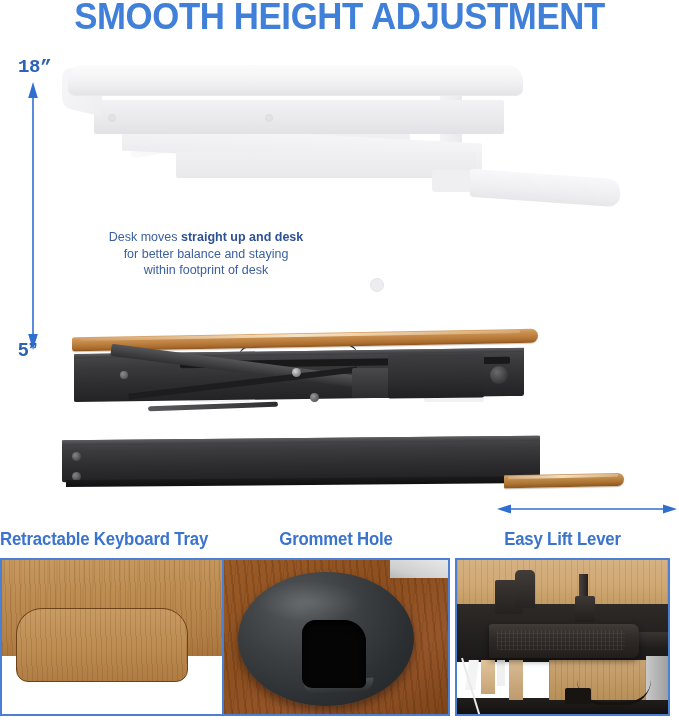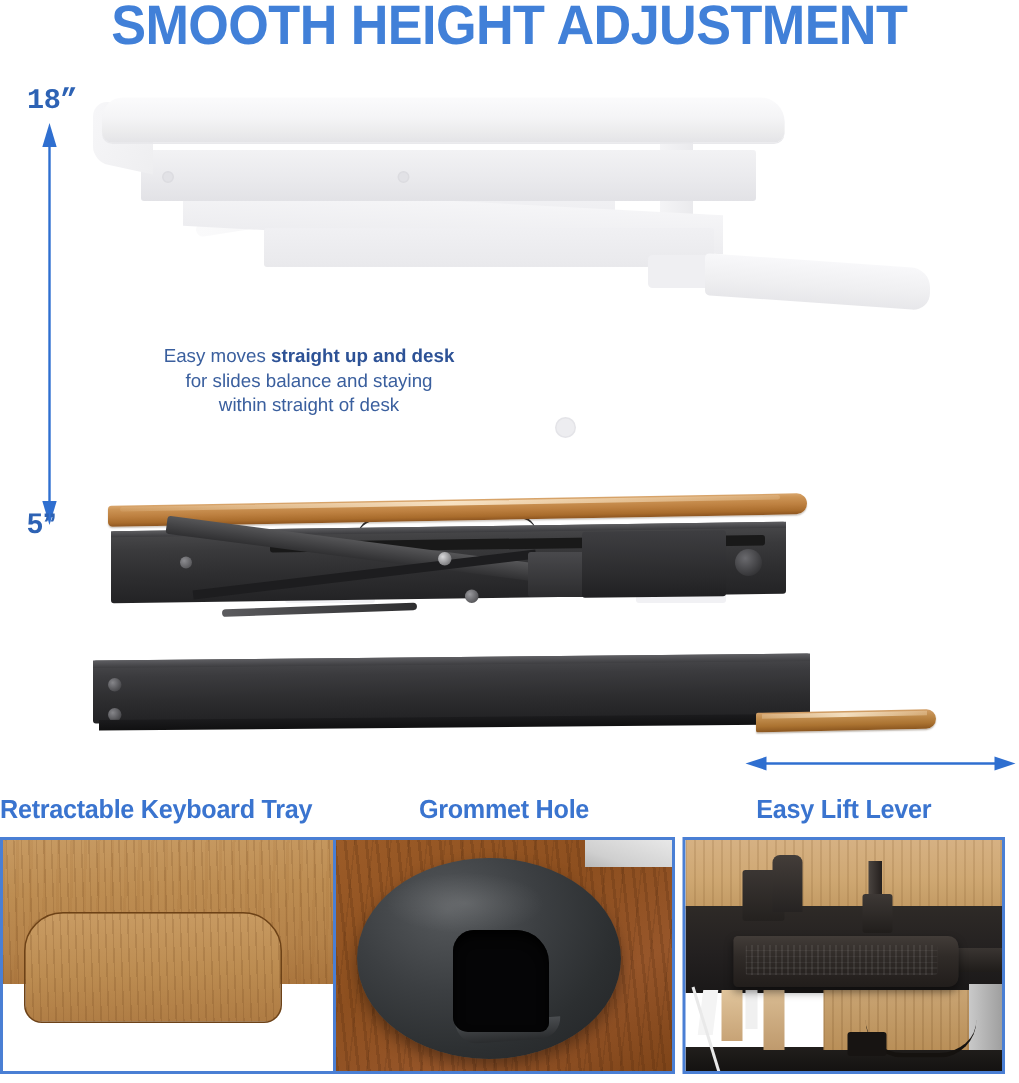--- a/index.html
+++ b/index.html
@@ -694,23 +694,23 @@
     <div class="ghost" id="ghost-tray-arm"></div>
     <div class="ghost" id="ghost-tray"></div>
     <div class="ghost" id="ghost-rail"></div>
     <div class="ghost" id="ghost-rail-screw1"></div>
     <div class="ghost" id="ghost-rail-screw2"></div>
     <div class="ghost" id="ghost-top-lip"></div>
     <div class="ghost" id="ghost-top"></div>
   </div>
 
   <div id="annotation-move">
-    <span>Easy moves </span><span class="strong">straight up and desk</span><br>
-    <span>for slides balance and staying</span><br>
-    <span>within straight of desk</span>
+    <span>Desk moves </span><span class="strong">straight up and desk</span><br>
+    <span>for better balance and staying</span><br>
+    <span>within footprint of desk</span>
   </div>
 
   <div id="desk-lowered">
     <div id="cable-hump"></div>
     <div id="desktop-wood"></div>
     <div id="desktop-wood-highlight"></div>
 
     <div id="frame-upper"></div>
     <div id="frame-upper-edge"></div>
     <div id="frame-upper-slot"></div>

